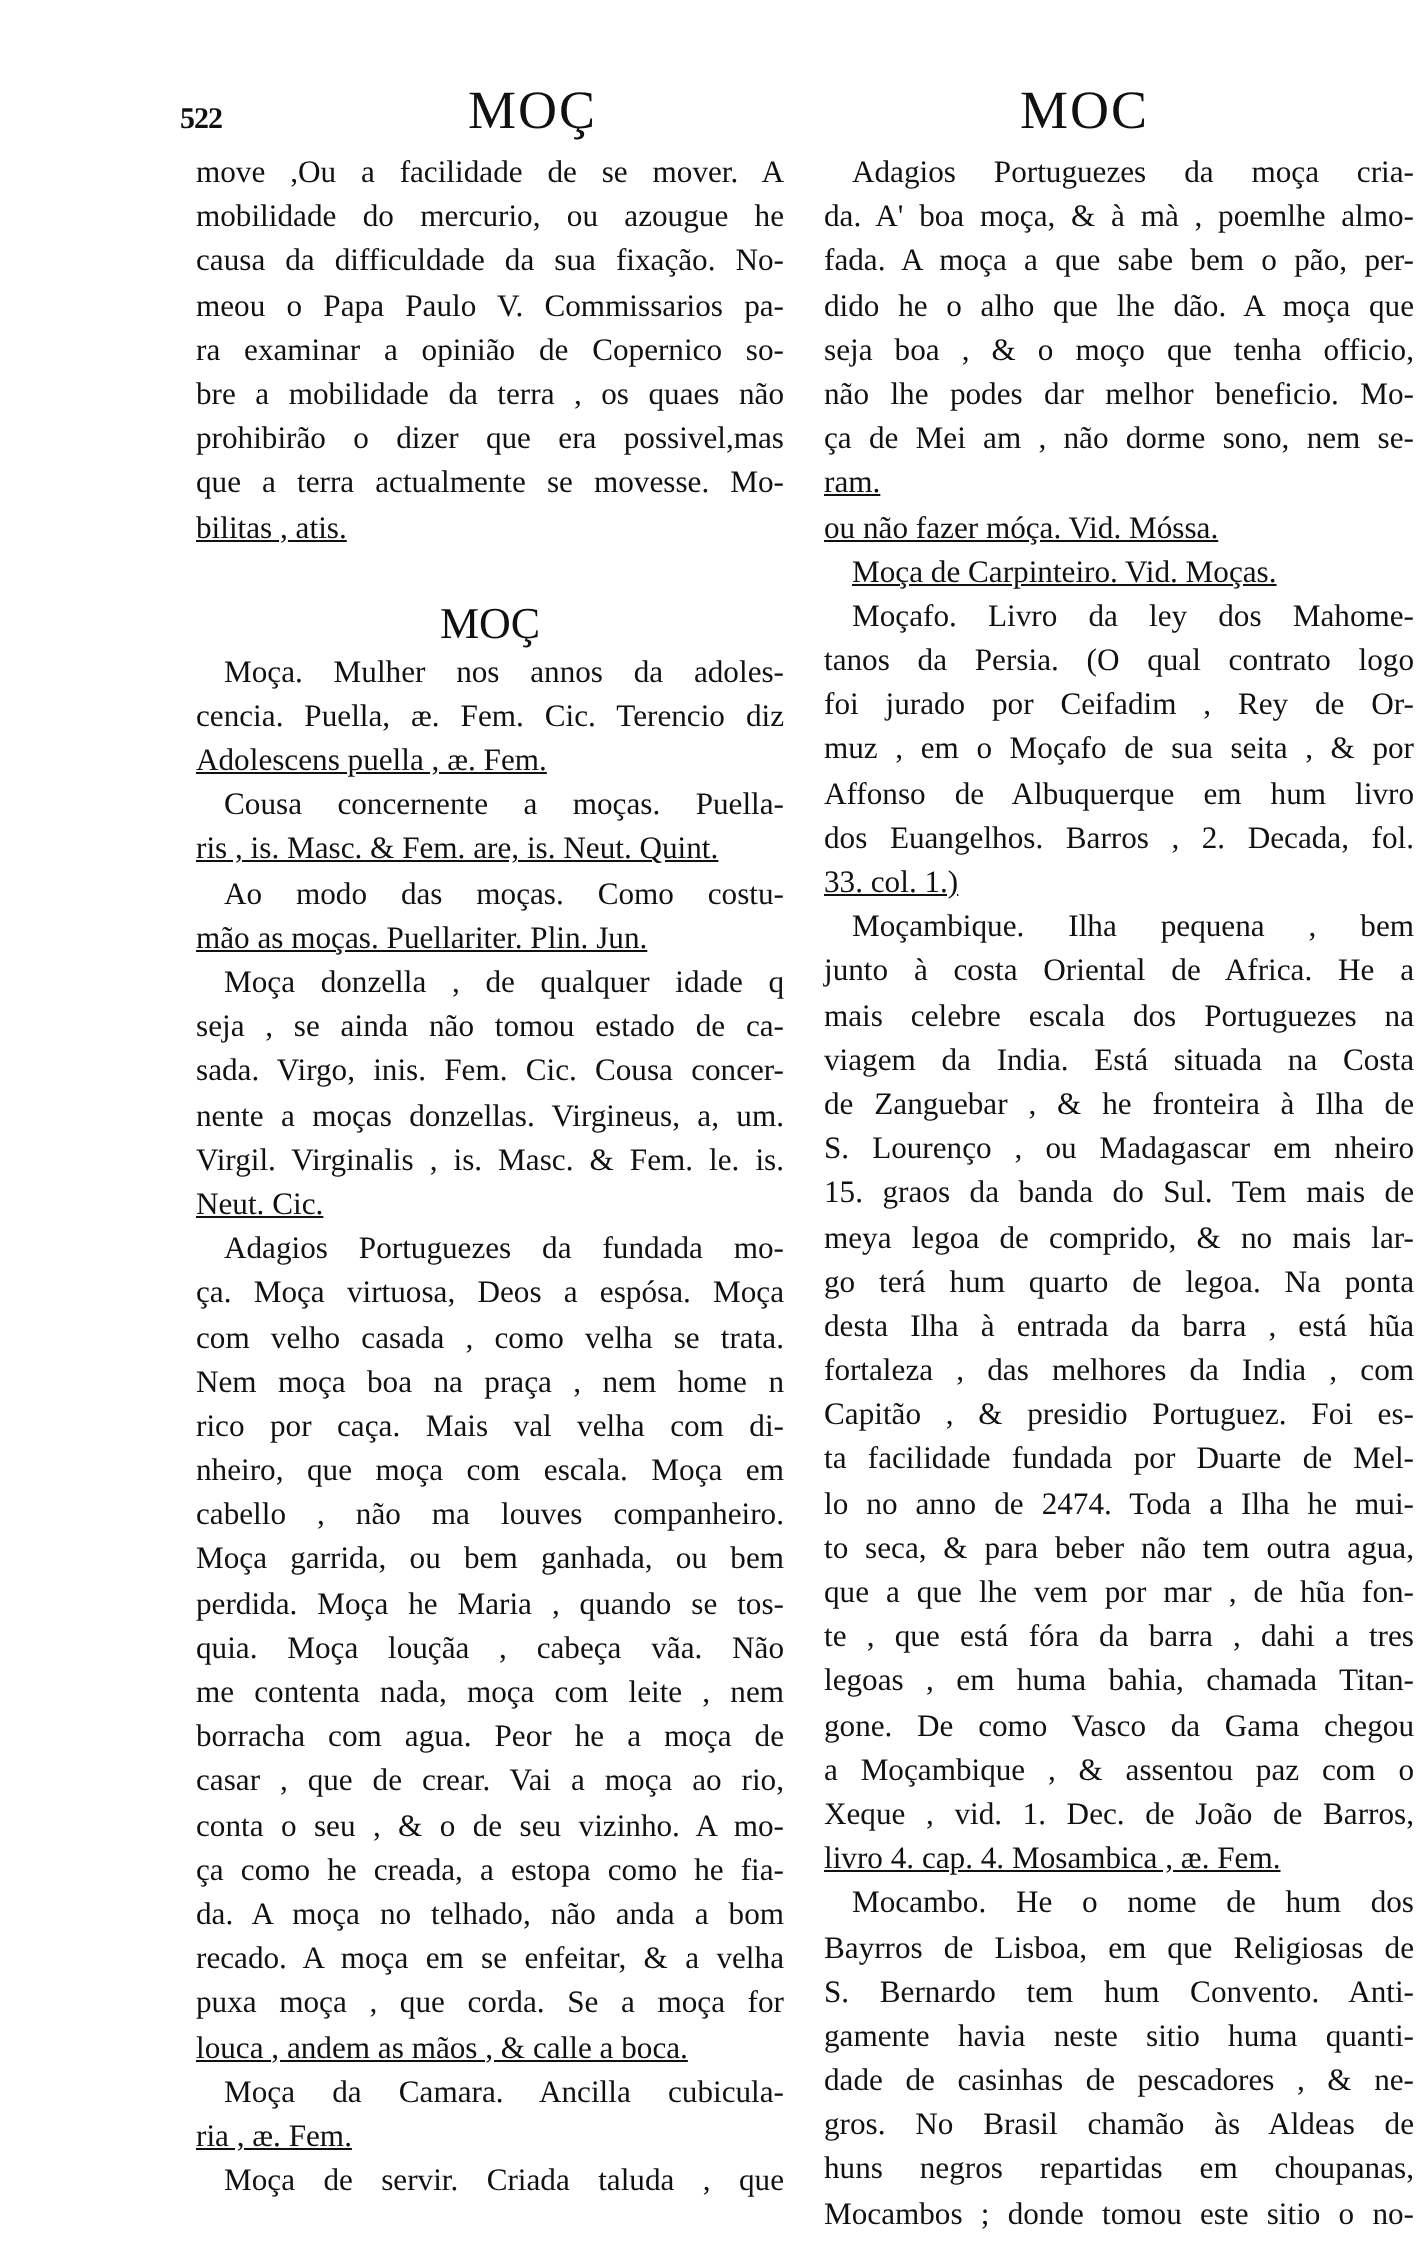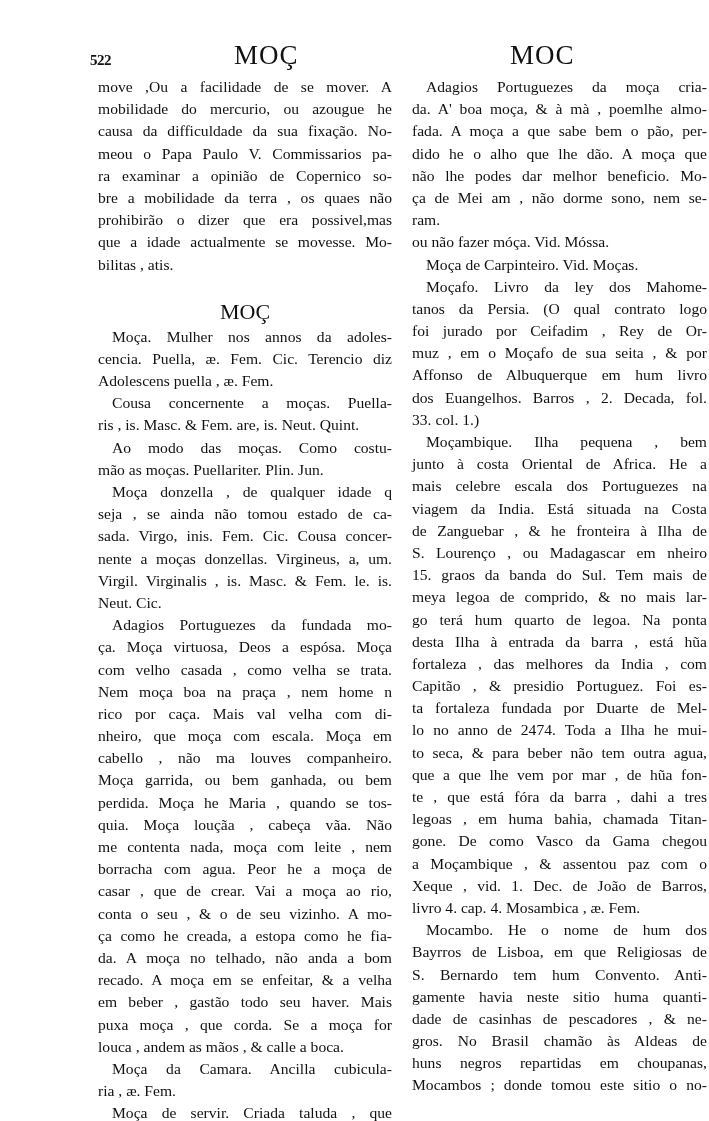--- a/index.html
+++ b/index.html
@@ -7,42 +7,42 @@
          font-family: "Liberation Serif", "DejaVu Serif", serif; color: #111; }
   .page { position: absolute; left: 0; top: 0; width: 682px; height: 1121px; margin-left: 44px; }
   .folio { position: absolute; left: 46px; top: 52px; font-size: 15px; font-weight: bold; letter-spacing: -0.5px; }
   .runhead { position: absolute; top: 40px; font-size: 27px; letter-spacing: 1px; }
   .runhead.left { left: 190px; }
   .runhead.right { left: 466px; }
   .col { position: absolute; top: 76px; font-size: 15.6px; line-height: 22.2px; }
   .col.left { left: 54px; width: 294px; }
   .col.right { left: 368px; width: 295px; }
   .line { white-space: nowrap; display: block; text-align: justify; text-align-last: justify; height: 22.2px; overflow: visible; }
-  .line.last { text-align-last: left; }
+  .line.last { text-align-last: left; text-decoration: underline; }
   .line.indent { padding-left: 14px; }
   .center-head { display: block; text-align: center; font-size: 22px; margin: 10px 0 2px 0; height: 24px; line-height: 24px; }
   .gap { display: block; height: 14px; }
 </style>
 </head>
 <body>
 
 <div class="page">
   <div class="folio">522</div>
   <div class="runhead left">MOÇ</div>
   <div class="runhead right">MOC</div>
 
   <div class="col left" id="left-col">
       <span class="line">move ,Ou a facilidade de se mover. A</span>
       <span class="line">mobilidade do mercurio, ou azougue he</span>
       <span class="line">causa da difficuldade da sua fixação. No-</span>
       <span class="line">meou o Papa Paulo V. Commissarios pa-</span>
       <span class="line">ra examinar a opinião de Copernico so-</span>
       <span class="line">bre a mobilidade da terra , os quaes não</span>
       <span class="line">prohibirão o dizer que era possivel,mas</span>
-      <span class="line">que a idade actualmente se movesse. Mo-</span>
+      <span class="line">que a terra actualmente se movesse. Mo-</span>
       <span class="line last">bilitas , atis.</span>
       <span class="gap"></span>
       <span class="center-head">MOÇ</span>
       <span class="line indent">Moça. Mulher nos annos da adoles-</span>
       <span class="line">cencia. Puella, æ. Fem. Cic. Terencio diz</span>
       <span class="line last">Adolescens puella , æ. Fem.</span>
       <span class="line indent">Cousa concernente a moças. Puella-</span>
       <span class="line last">ris , is. Masc. &amp; Fem. are, is. Neut. Quint.</span>
       <span class="line indent">Ao modo das moças. Como costu-</span>
       <span class="line last">mão as moças. Puellariter. Plin. Jun.</span>
@@ -62,32 +62,32 @@
       <span class="line">Moça garrida, ou bem ganhada, ou bem</span>
       <span class="line">perdida. Moça he Maria , quando se tos-</span>
       <span class="line">quia. Moça louçãa , cabeça vãa. Não</span>
       <span class="line">me contenta nada, moça com leite , nem</span>
       <span class="line">borracha com agua. Peor he a moça de</span>
       <span class="line">casar , que de crear. Vai a moça ao rio,</span>
       <span class="line">conta o seu , &amp; o de seu vizinho. A mo-</span>
       <span class="line">ça como he creada, a estopa como he fia-</span>
       <span class="line">da. A moça no telhado, não anda a bom</span>
       <span class="line">recado. A moça em se enfeitar, &amp; a velha</span>
-      <span class="line">em beber , gastão todo seu haver. Mais</span>
       <span class="line">puxa moça , que corda. Se a moça for</span>
       <span class="line last">louca , andem as mãos , &amp; calle a boca.</span>
       <span class="line indent">Moça da Camara. Ancilla cubicula-</span>
       <span class="line last">ria , æ. Fem.</span>
       <span class="line indent">Moça de servir. Criada taluda , que</span>
     </div>
   <div class="col right" id="right-col">
       <span class="line indent">Adagios Portuguezes da moça cria-</span>
       <span class="line">da. A' boa moça, &amp; à mà , poemlhe almo-</span>
       <span class="line">fada. A moça a que sabe bem o pão, per-</span>
       <span class="line">dido he o alho que lhe dão. A moça que</span>
+      <span class="line">seja boa , &amp; o moço que tenha officio,</span>
       <span class="line">não lhe podes dar melhor beneficio. Mo-</span>
       <span class="line">ça de Mei am , não dorme sono, nem se-</span>
       <span class="line last">ram.</span>
       <span class="line last">ou não fazer móça. Vid. Móssa.</span>
       <span class="line indent last">Moça de Carpinteiro. Vid. Moças.</span>
       <span class="line indent">Moçafo. Livro da ley dos Mahome-</span>
       <span class="line">tanos da Persia. (O qual contrato logo</span>
       <span class="line">foi jurado por Ceifadim , Rey de Or-</span>
       <span class="line">muz , em o Moçafo de sua seita , &amp; por</span>
       <span class="line">Affonso de Albuquerque em hum livro</span>
@@ -98,21 +98,21 @@
       <span class="line">mais celebre escala dos Portuguezes na</span>
       <span class="line">viagem da India. Está situada na Costa</span>
       <span class="line">de Zanguebar , &amp; he fronteira à Ilha de</span>
       <span class="line">S. Lourenço , ou Madagascar em nheiro</span>
       <span class="line">15. graos da banda do Sul. Tem mais de</span>
       <span class="line">meya legoa de comprido, &amp; no mais lar-</span>
       <span class="line">go terá hum quarto de legoa. Na ponta</span>
       <span class="line">desta Ilha à entrada da barra , está hũa</span>
       <span class="line">fortaleza , das melhores da India , com</span>
       <span class="line">Capitão , &amp; presidio Portuguez. Foi es-</span>
-      <span class="line">ta fortaleza fundada por Duarte de Mel-</span>
+      <span class="line">ta facilidade fundada por Duarte de Mel-</span>
       <span class="line">lo no anno de 2474. Toda a Ilha he mui-</span>
       <span class="line">to seca, &amp; para beber não tem outra agua,</span>
       <span class="line">que a que lhe vem por mar , de hũa fon-</span>
       <span class="line">te , que está fóra da barra , dahi a tres</span>
       <span class="line">legoas , em huma bahia, chamada Titan-</span>
       <span class="line">gone. De como Vasco da Gama chegou</span>
       <span class="line">a Moçambique , &amp; assentou paz com o</span>
       <span class="line">Xeque , vid. 1. Dec. de João de Barros,</span>
       <span class="line last">livro 4. cap. 4. Mosambica , æ. Fem.</span>
       <span class="line indent">Mocambo. He o nome de hum dos</span>

